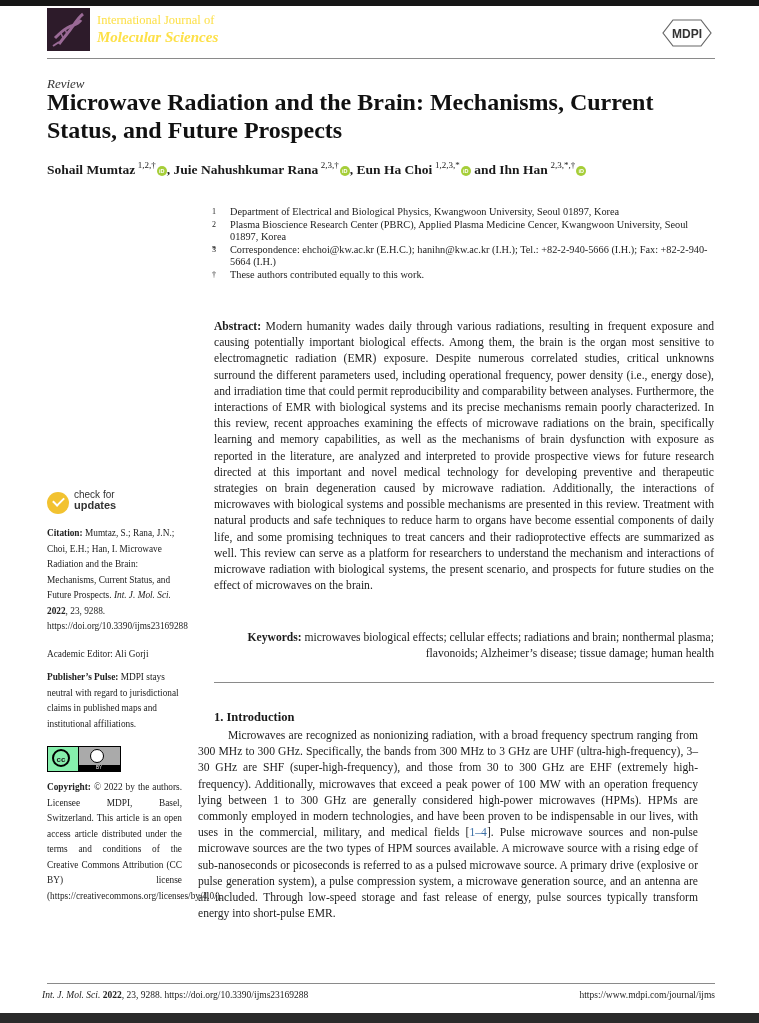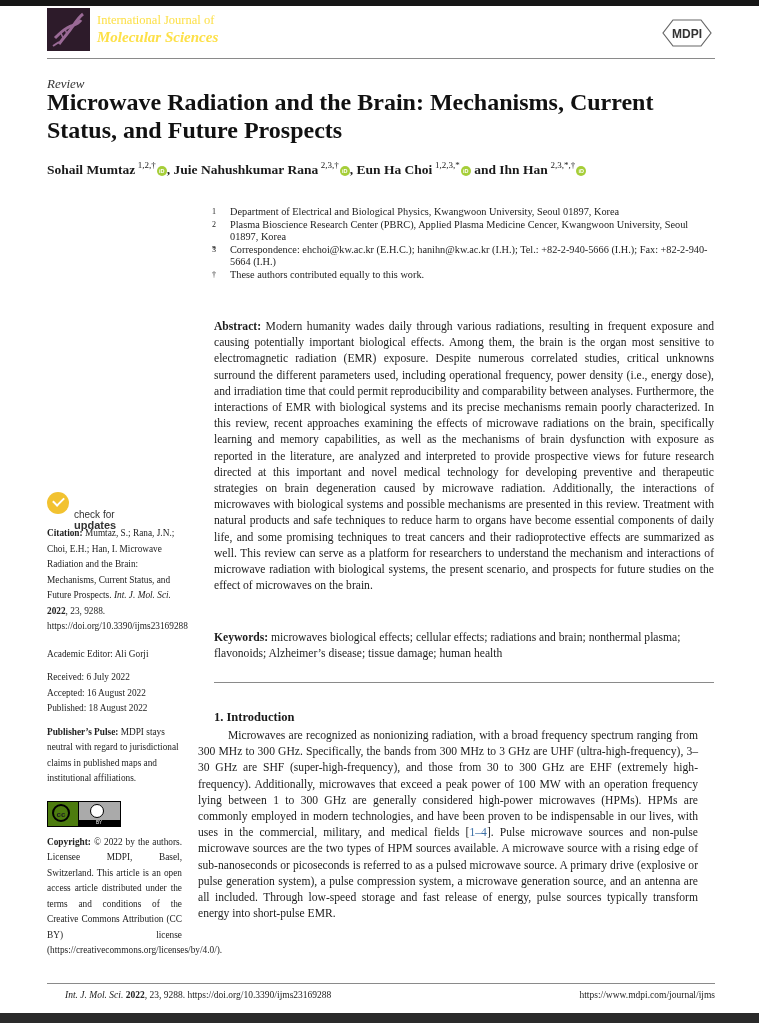--- a/index.html
+++ b/index.html
@@ -18,42 +18,42 @@
   .title { position:absolute; left:47px; top:88px; width:640px; font-size:24px; font-weight:bold; line-height:28px; color:#111; }
   .authors { position:absolute; left:47px; top:160px; font-size:13.5px; font-weight:bold; white-space:nowrap; }
   .authors sup { font-weight:normal; font-size:9px; }
   .orcid { display:inline-block; width:10px; height:10px; border-radius:50%; background:#a6ce39; color:#fff; font-size:5.5px; line-height:10px; text-align:center; vertical-align:1px; font-family:"Liberation Sans", sans-serif; margin-left:1px; }
 
   .affils { position:absolute; left:212px; top:206px; width:500px; font-size:10.3px; line-height:12.5px; color:#222; }
   .affil { position:relative; padding-left:18px; }
   .affil .m { position:absolute; left:0; top:0; font-size:8px; }
 
   .abstract { position:absolute; left:214px; top:319px; width:500px; font-size:11.6px; line-height:16.2px; text-align:justify; color:#1c1c1c; }
-  .keywords { position:absolute; left:214px; top:630px; width:500px; font-size:11.6px; line-height:16.2px; color:#1c1c1c; }
+  .keywords { position:absolute; left:214px; top:630px; width:500px; font-size:11.6px; line-height:16.2px; color:#1c1c1c;text-align:right; }
   .sep { position:absolute; left:214px; top:682px; width:500px; height:1px; background:#8a8a8a; }
   .sec-title { position:absolute; left:214px; top:710px; font-size:12.5px; font-weight:bold;text-align:center; }
   .body-text { position:absolute; left:198px; top:728px; width:500px; font-size:11.6px; line-height:16.2px; text-align:justify; text-indent:30px; color:#1c1c1c; }
   .ref { color:#3a6ea5; }
 
   .sidebar { position:absolute; left:47px; top:490px; width:135px; font-size:9.3px; line-height:15.5px; color:#222; }
   .check { position:relative; height:30px; margin-bottom:6px; }
   .check-circle { position:absolute; left:0; top:2px; width:22px; height:22px; border-radius:50%; background:#f2c230; }
   .check-mark { position:absolute; left:6px; top:5px; width:9px; height:5px; border-left:2.5px solid #fff; border-bottom:2.5px solid #fff; transform:rotate(-45deg); }
-  .check-text { position:absolute; left:27px; top:20px; font-family:"Liberation Sans", sans-serif; font-size:10px; line-height:10px; color:#333; }
+  .check-text { position:absolute; left:27px; top:0; font-family:"Liberation Sans", sans-serif; font-size:10px; line-height:10px; color:#333; }
   .check-text .b { font-weight:bold; font-size:11px; }
   .sb-block { margin-bottom:8px; }
   .sb-block p { margin:0; }
   .cc { width:72px; height:24px; background:#aaaaaa; border:1px solid #000; position:relative; margin:14px 0 8px 0; }
-  .cc-left { position:absolute; left:0; top:0; width:30px; height:24px; background:#4d7c0f; border-right:1px solid #000; }
+  .cc-left { position:absolute; left:0; top:0; width:30px; height:24px; background:#86efac; border-right:1px solid #000; }
   .cc-circle { position:absolute; left:4px; top:2px; width:18px; height:18px; border:2px solid #000; border-radius:50%; font-family:"Liberation Sans",sans-serif; font-weight:bold; font-size:8px; line-height:18px; text-align:center; box-sizing:border-box; }
   .cc-person { position:absolute; left:42px; top:2px; width:14px; height:14px; border-radius:50%; background:#fff; border:1.5px solid #000; box-sizing:border-box; }
   .cc-by { position:absolute; left:30px; bottom:0; width:42px; height:6px; background:#000; color:#fff; font-size:4.5px; line-height:6px; text-align:center; font-family:"Liberation Sans",sans-serif; }
 
   .footer-line { position:absolute; left:47px; top:983px; width:668px; height:1px; background:#8a8a8a; }
-  .footer-left { position:absolute; left:65px; top:990px; font-size:9.5px; color:#222; }
+  .footer-left { position:absolute; left:42px; top:990px; font-size:9.5px; color:#222; }
   .footer-right { position:absolute; right:44px; top:990px; font-size:9.5px; color:#222; }
 </style>
 </head>
 <body>
 
 <div class="topbar"></div>
 <div class="page"></div>
 
 <div class="header">
   <div class="logo-box">
@@ -121,25 +121,20 @@
     </div>
   </div>
   <div class="sb-block">
     <b>Citation:</b>
     <span>Mumtaz, S.; Rana, J.N.; Choi, E.H.; Han, I. Microwave Radiation and the Brain: Mechanisms, Current Status, and Future Prospects.</span>
     <i>Int. J. Mol. Sci.</i>
     <b>2022</b><span>, 23, 9288.  https://doi.org/10.3390/ijms23169288</span>
   </div>
   <div class="sb-block" style="margin-top:12px">Academic Editor: Ali Gorji</div>
   <div class="sb-block">
-    <p>Received: 6 July 2022</p>
-    <p>Accepted: 16 August 2022</p>
-    <p>Published: 18 August 2022</p>
-  </div>
-  <div class="sb-block">
     <b>Publisher’s Pulse:</b>
     <span>MDPI stays neutral with regard to jurisdictional claims in published maps and institutional affiliations.</span>
   </div>
   <div class="cc">
     <div class="cc-left">
         <div class="cc-circle">cc</div>
       </div>
     <div class="cc-person"></div>
     <div class="cc-by">BY</div>
   </div>

